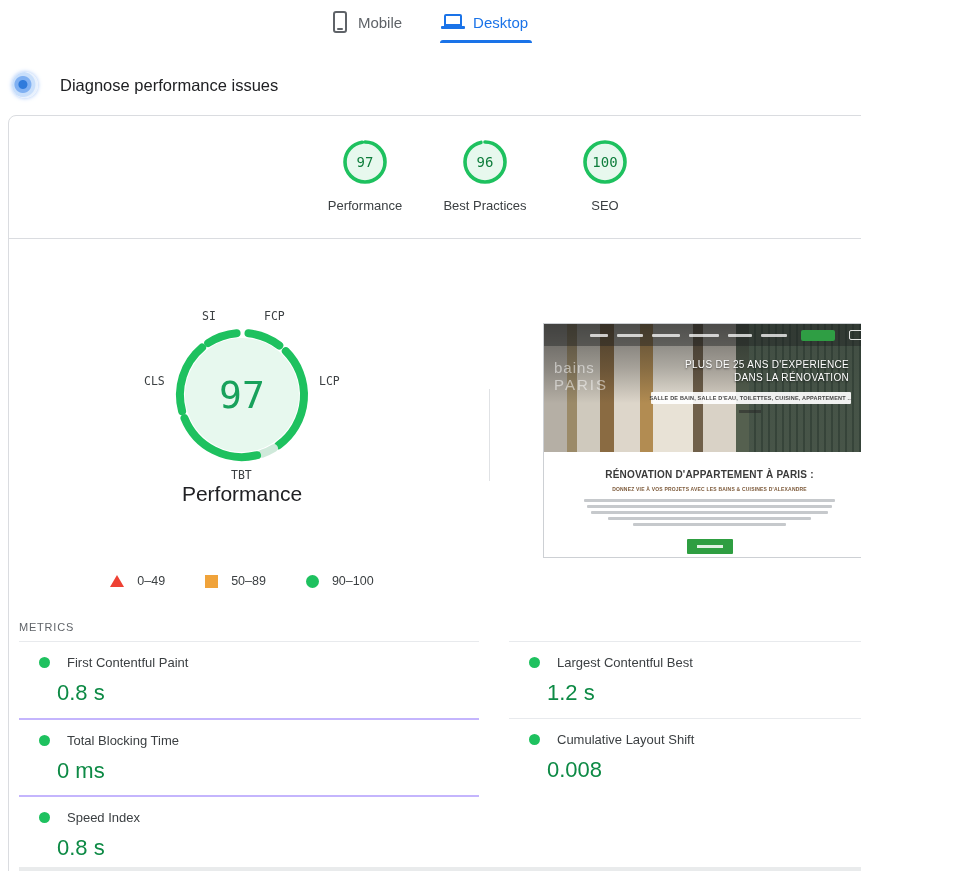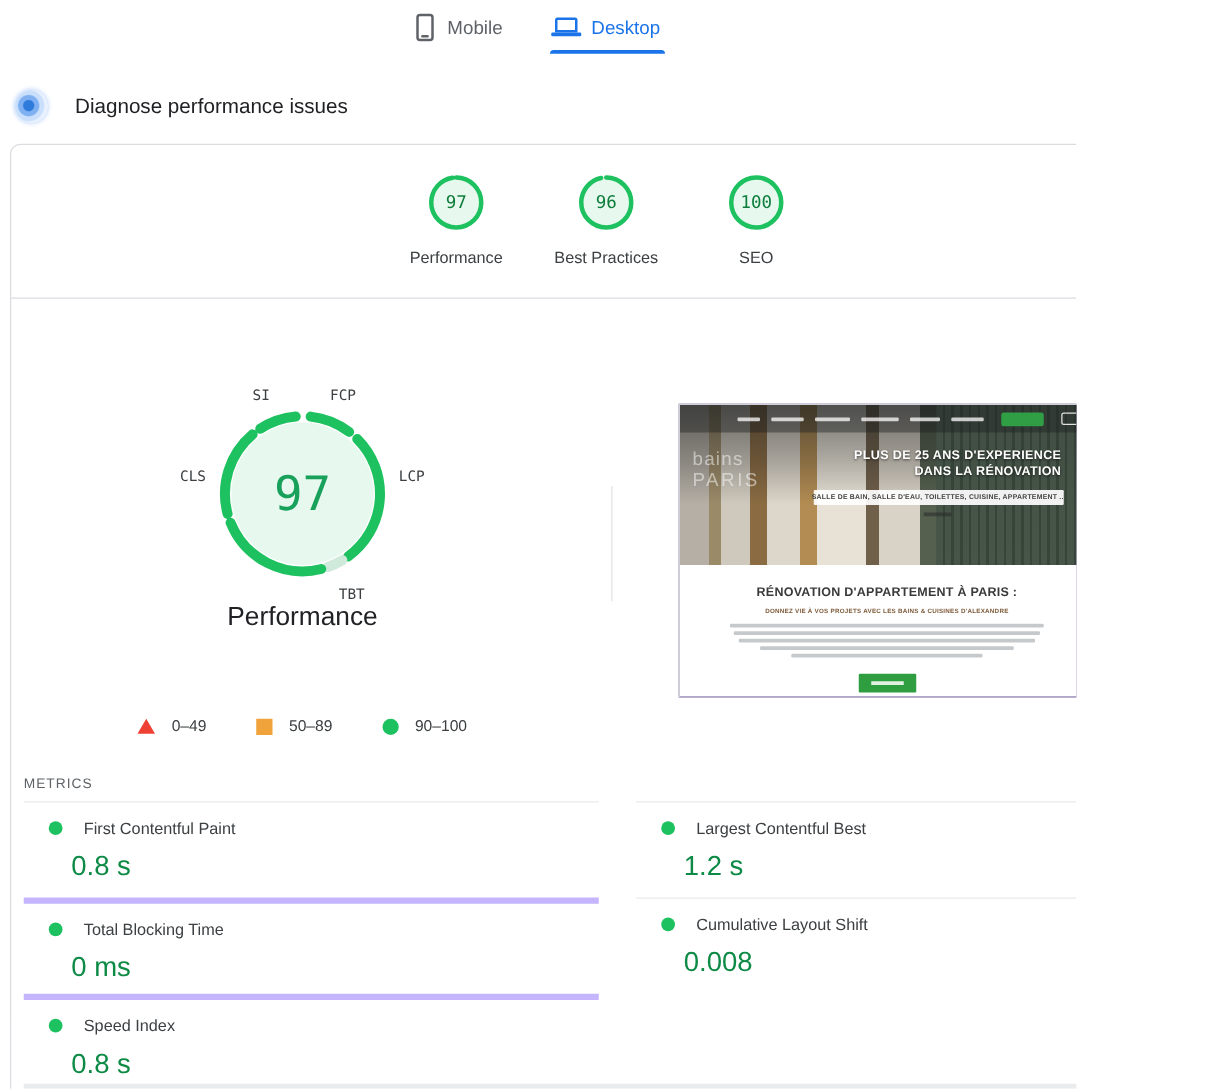--- a/index.html
+++ b/index.html
@@ -58,21 +58,21 @@
   .gauge-svg { display:block; }
   .gauge-seg { fill:none; stroke:#1ec15f; stroke-width:8; stroke-linecap:round; }
   .gauge-seg.light { stroke:#cfe9da; }
   .gauge-score { position:absolute; inset:0; display:flex; align-items:center; justify-content:center;
     font-family:"DejaVu Sans Mono", monospace; font-size:38px; color:#18a15b; }
   .gauge-metric-label { position:absolute; font-family:"DejaVu Sans Mono", monospace;
     font-size:11.5px; color:#3c4043; white-space:nowrap; }
   .gml-si  { left:30px;  top:-16px; }
   .gml-fcp { left:92px;  top:-16px; }
   .gml-lcp { left:147px; top:49px; }
-  .gml-tbt { left:59px;  top:143px;margin-left:40px; }
+  .gml-tbt { left:59px;  top:143px; }
   .gml-cls { left:-28px; top:49px; }
   .gauge-title { position:absolute; left:0; top:366px; width:466px; text-align:center;
     font-size:21px; color:#202124; }
 
   
   .disclaimer { position:absolute; top:404px; left:23px; width:420px; text-align:center;
     font-size:12.5px; line-height:20px; color:#5f6368; }
   .disclaimer a { color:#1a73e8; text-decoration:none; cursor:pointer; }
   .legend { position:absolute; top:458px; left:13px; width:440px;
     display:flex; justify-content:center; gap:40px; align-items:center; }
@@ -100,21 +100,21 @@
       linear-gradient(180deg, rgba(20,22,24,.35), rgba(20,22,24,.1)); }
   .thumb-nav { position:absolute; top:0; left:0; right:0; height:22px;
     background:rgba(28,30,32,.42); display:flex; align-items:center; padding-left:46px; gap:9px; }
   .nav-dash { height:3px; background:rgba(255,255,255,.75); border-radius:1px; }
   .nav-btn-green { width:34px; height:11px; background:#2f9e44; border-radius:2px; margin-left:5px; }
   .nav-btn-outline { width:26px; height:10px; border:1px solid rgba(255,255,255,.85); border-radius:2px; margin-left:5px; }
   .thumb-logo { position:absolute; left:10px; top:36px; color:rgba(255,255,255,.5); line-height:1.1; }
   .thumb-logo .l1 { font-size:15px; letter-spacing:1px; }
   .thumb-logo .l2 { font-size:15px; letter-spacing:2px; }
   .thumb-headline { position:absolute; right:26px; top:34px; text-align:right; color:#fff;
-    font-weight:bold; font-size:10px; line-height:13px; letter-spacing:.3px;
+    font-weight:normal; font-size:10px; line-height:13px; letter-spacing:.3px;
     text-shadow:0 1px 2px rgba(0,0,0,.6); }
   .thumb-bar { position:absolute; left:107px; top:68px; width:200px; height:12px;
     background:rgba(255,255,255,.92); border-radius:1px; display:flex; align-items:center; justify-content:center;
     font-size:5.5px; font-weight:bold; color:#444; letter-spacing:.2px; white-space:nowrap; }
   .thumb-bar-sub { position:absolute; left:195px; top:86px; width:22px; height:3px; background:rgba(40,40,40,.55); }
   .thumb-body { position:absolute; top:128px; left:0; right:0; bottom:0; background:#fff; text-align:center; }
   .thumb-h1 { margin-top:17px; font-size:10px; font-weight:bold; color:#3a3a3a; letter-spacing:.2px; }
   .thumb-h2 { margin-top:6px; font-size:5px; font-weight:bold; color:#7d5a3a; letter-spacing:.2px; }
   .thumb-lines { margin:7px auto 0; width:86%; }
   .thumb-lines div { height:2.5px; background:#c6c9cc; margin:0 auto 3.5px; border-radius:1px; }
@@ -126,21 +126,21 @@
   .thumb-scroll-thumb { position:absolute; top:2px; right:0; width:5px; height:34px; background:#b9bdc1; }
 
   
   .metrics-head { position:absolute; top:503px; left:10px; right:12px;
     display:flex; justify-content:space-between; align-items:center; }
   .metrics-title { font-size:11px; letter-spacing:.8px; color:#5f6368; font-weight:500; }
   .expand-view { font-size:13px; color:#0f766e; cursor:pointer;text-align:center; }
   .mcol { position:absolute; top:525px; }
   .mcol-left  { left:10px;  width:460px; }
   .mcol-right { left:500px; width:442px; }
-  .metric-row { position:relative; height:77px; border-top:5px solid #c4b5fd; }
+  .metric-row { position:relative; height:77px; border-top:2px solid #c4b5fd; }
   .metric-row.first { border-top:1px solid #e8eaed;text-align:right; }
   .metric-label-line { position:absolute; top:13px; left:20px; display:flex; align-items:center; gap:17px; }
   .metric-dot { width:11px; height:11px; border-radius:50%; background:#1ec15f; }
   .metric-label { font-size:13px; color:#3c4043; }
   .metric-value { position:absolute; top:38px; left:38px; font-size:22px; color:#0d8a45; }
   .mcol-right .metric-row { border-top:1px solid #e8eaed; }
   .mcol-right .metric-row.empty { border-top:none; }
   .bottom-strip { position:absolute; top:751px; left:10px; width:932px; height:8px; background:#e9ebec; }
 </style>
 </head>

